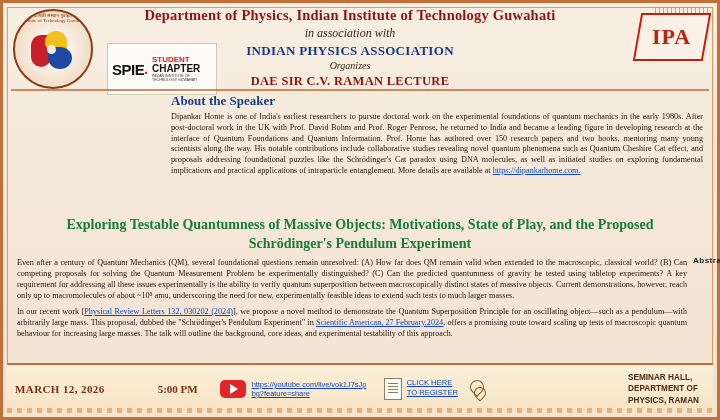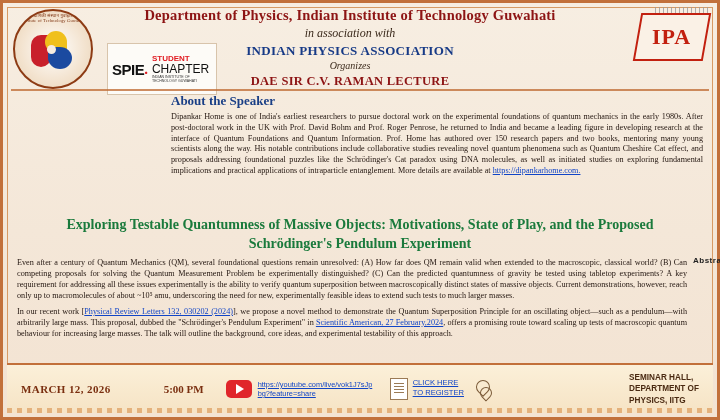--- a/index.html
+++ b/index.html
@@ -55,21 +55,21 @@
   .lecture-line{font-size:12.5px;font-weight:bold;color:#8d1414;margin-top:3px;letter-spacing:.3px;}
 
   .spie{
     position:absolute;left:104px;top:40px;width:110px;height:52px;
     background:#fdfbf7;border:1px solid #d8c4ab;display:flex;align-items:center;padding:2px 4px;box-sizing:border-box;
   }
   .spie .spie-word{font-family:"Liberation Sans",sans-serif;font-weight:bold;font-size:15px;color:#111;letter-spacing:-.5px;}
   .spie .spie-dot{color:#e11b22;font-size:15px;font-weight:bold;}
   .spie .chapter{margin-left:4px;line-height:1;}
   .spie .chapter .c1{font-family:"Liberation Sans",sans-serif;font-size:8px;font-weight:bold;color:#e11b22;display:block;}
-  .spie .chapter .c2{font-family:"Liberation Sans",sans-serif;font-size:12px;font-weight:normal;color:#111;display:block;}
+  .spie .chapter .c2{font-family:"Liberation Sans",sans-serif;font-size:10px;font-weight:bold;color:#111;display:block;}
   .spie .chapter .c3{font-family:"Liberation Sans",sans-serif;font-size:3.6px;color:#333;display:block;margin-top:1px;}
 
   .ipa-badge{
     position:absolute;right:10px;top:10px;width:66px;height:44px;
     border:2px solid #c2200f;transform:skewX(-10deg);
     background:#faf1e6;display:flex;align-items:center;justify-content:center;
   }
   .ipa-badge span{
     transform:skewX(10deg);font-family:"Liberation Serif",serif;font-weight:bold;
     font-size:22px;color:#c2200f;letter-spacing:1px;
@@ -121,21 +121,21 @@
   .abstract p{margin:0 0 5px 0;}
   .abstract a{color:#1145c7;text-decoration:underline;}
 
   
   .footer{
     position:absolute;left:4px;right:4px;bottom:4px;height:48px;
     background:linear-gradient(180deg,#fbf0d9 0%,#f6e3c4 100%);
     border-top:2px solid #c2703a;
     display:flex;align-items:center;
   }
-  .f-date{margin-left:14px;font-size:11px;font-weight:bold;color:#7a2f10;letter-spacing:.4px;}
+  .f-date{margin-left:8px;font-size:11px;font-weight:bold;color:#7a2f10;letter-spacing:.4px;}
   .f-time{margin-left:16px;font-size:11px;font-weight:bold;color:#7a2f10;padding-left:37px;}
   .yt{
     margin-left:22px;width:26px;height:18px;background:#e0262b;border-radius:5px;
     display:flex;align-items:center;justify-content:center;flex:none;
   }
   .yt .tri{width:0;height:0;border-left:8px solid #fff;border-top:5px solid transparent;border-bottom:5px solid transparent;margin-left:2px;}
   .f-link{
     margin-left:6px;font-family:"Liberation Sans",sans-serif;font-size:7.4px;color:#1145c7;
     text-decoration:underline;line-height:1.25;max-width:118px;word-break:break-all;
   }
@@ -236,17 +236,17 @@
     </div>
 
     <div class="pin">
       <div class="p"></div>
         <div class="p2"></div>
     </div>
 
     <div class="venue">
       <span>SEMINAR HALL,</span><br>
       <span>DEPARTMENT OF</span><br>
-      <span>PHYSICS, IITG</span>
+      <span>PHYSICS, RAMAN</span>
     </div>
     <div class="bottom-dots"></div>
   </div>
 </div>
 
 </body></html>

